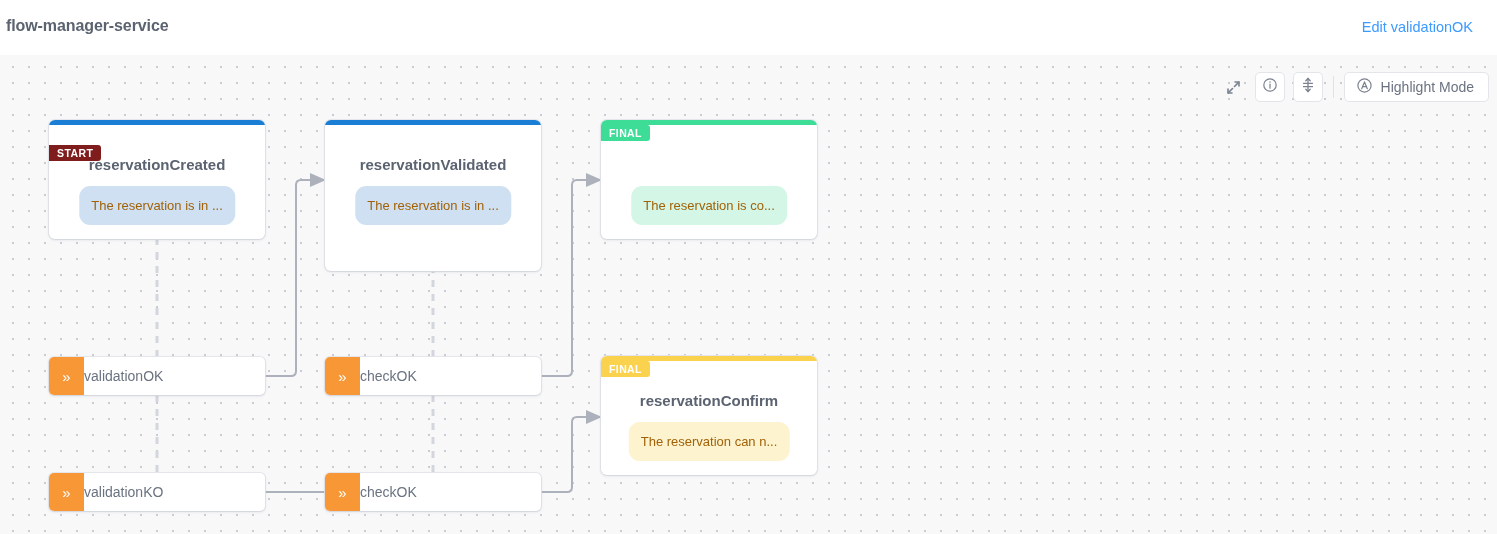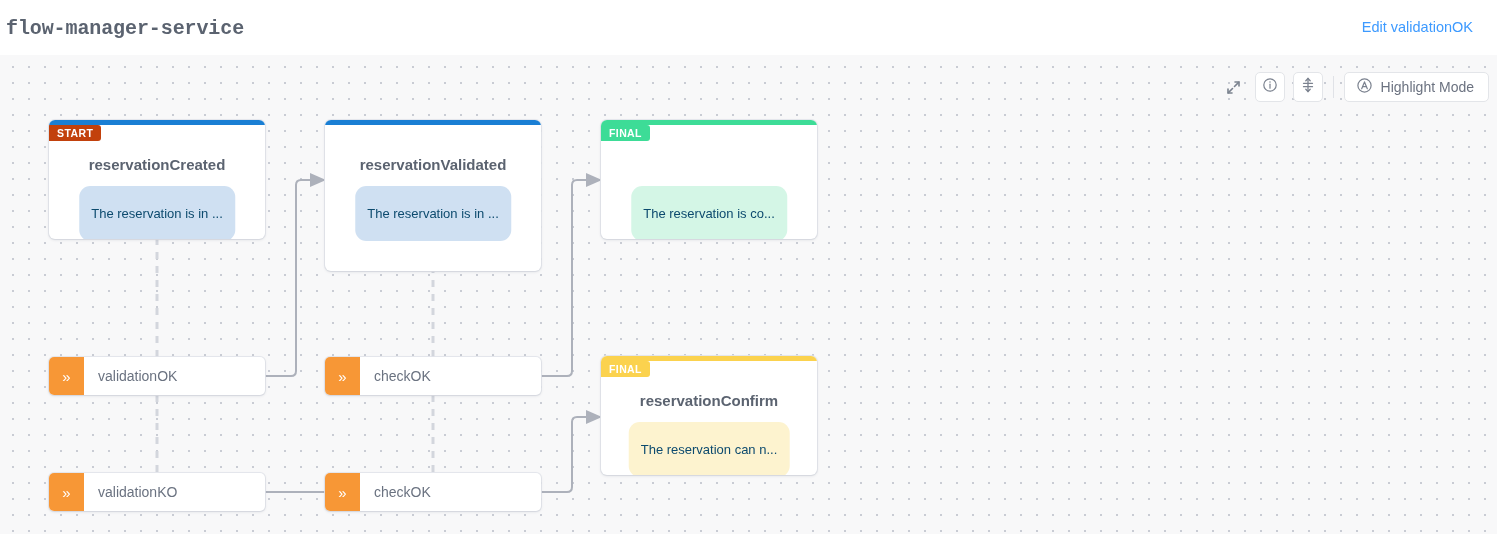--- a/index.html
+++ b/index.html
@@ -21,25 +21,24 @@
     position: absolute;
     left: 0; top: 0;
     width: 1497px;
     height: 55px;
     background: #ffffff;
     box-sizing: border-box;
   }
   #page-title {
     position: absolute;
     left: 6px; top: 17px;
-    font-size: 20px;
+    font-size: 16px;
     font-weight: bold;
     color: #5b6370;
     letter-spacing: -0.1px;
-    font-family: Liberation Mono, monospace;
   }
   #edit-config {
     position: absolute;
     right: 24px; top: 19px;
     font-size: 14.5px;
     color: #3d9aff;
     cursor: pointer;
     white-space: nowrap;
   }
 
@@ -139,24 +138,24 @@
     color: #5b6370;
     white-space: nowrap;
     overflow: hidden;
   }
   .state-pill {
     position: absolute;
     top: 66px;
     left: 50%;
     transform: translateX(-50%);
     max-width: 86%;
-    padding: 20px 12px;
+    padding: 12px 12px;
     border-radius: 11px;
     font-size: 13px;
-    color: #0c4a6e;
+    color: #a16207;
     white-space: nowrap;
     overflow: hidden;
     box-sizing: border-box;
   }
 
   
   .transition-node {
     position: absolute;
     height: 38px;
     background: #ffffff;
@@ -171,21 +170,20 @@
   .transition-icon {
     width: 35px;
     background: #f79736;
     display: flex; align-items: center; justify-content: center;
     color: #ffffff;
     font-size: 15px;
     flex: none;
   }
   .transition-label {
     display: flex; align-items: center;
-    padding-left: 14px;
     font-size: 14px;
     color: #6a7280;
     white-space: nowrap;
   }
 
   
   #edges {
     position: absolute;
     left: 0; top: 0;
     width: 1497px;
@@ -262,21 +260,21 @@
           <path d="M5.7 11.8 L8.5 4.9 L11.3 11.8" stroke-linejoin="round" stroke-linecap="round"></path>
           <line x1="6.7" y1="9.6" x2="10.3" y2="9.6" stroke-linecap="round"></line>
         </svg>
       </span>
       <span id="highlight-mode-label">Highlight Mode</span>
     </div>
   </div>
 
   <div class="state-node" style="left:49px; top:65px; width:216px; height:119px;">
     <div class="state-topbar" style="background:#1a7fd4;"></div>
-    <div class="state-badge" style="background:#c2410c;">START</div>
+    <div class="state-badge" style="background:#7f1d1d;margin-top:20px;">START</div>
     <div class="state-title">reservationCreated</div>
     <div class="state-pill" style="background:#cfe0f2;">The reservation is in ...</div>
   </div>
 
   <div class="state-node" style="left:325px; top:65px; width:216px; height:151px;">
     <div class="state-topbar" style="background:#1a7fd4;"></div>
     <div class="state-title">reservationValidated</div>
     <div class="state-pill" style="background:#cfe0f2;">The reservation is in ...</div>
   </div>
 

